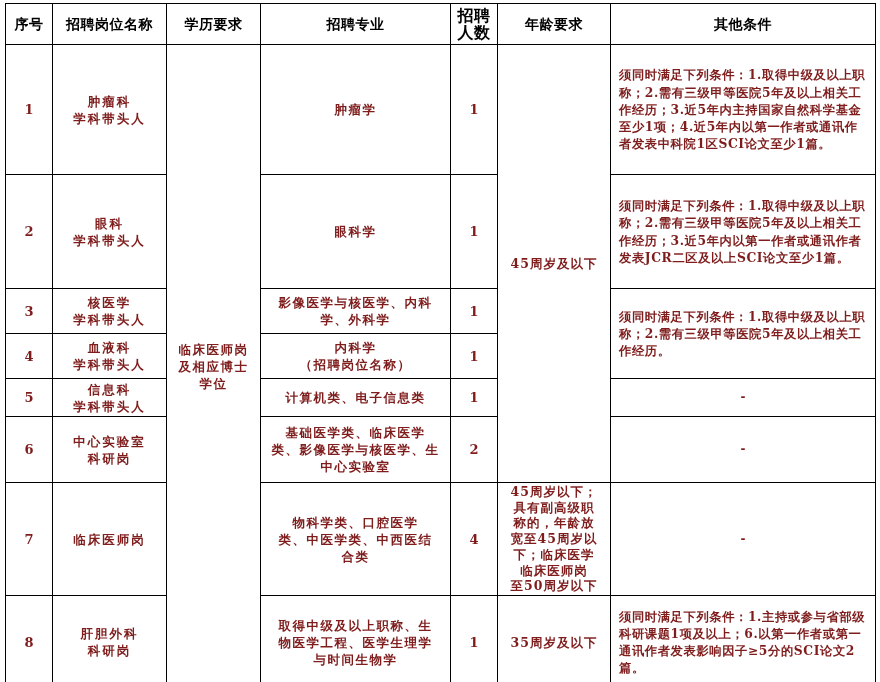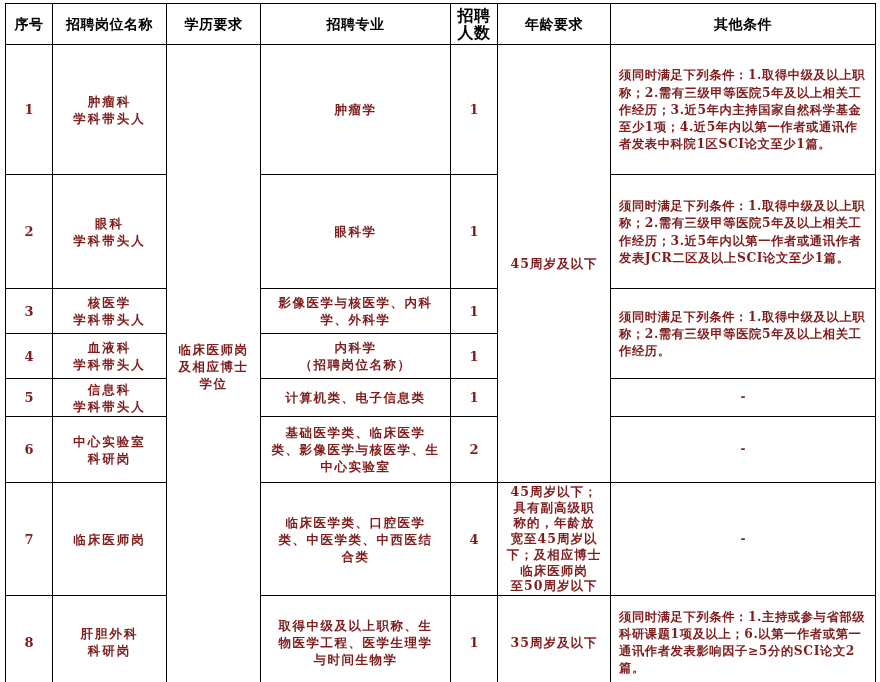--- a/index.html
+++ b/index.html
@@ -132,31 +132,31 @@
     <td class="num">2</td>
     <td class="dash">-</td>
   </tr>
 
   <tr style="height:113px">
     <td class="num">7</td>
     <td class="pos">
       <div>临床医师岗</div>
     </td>
     <td class="maj">
-      <div>临床医学类、口腔医学</div>
+      <div>物科学类、口腔医学</div>
       <div>类、中医学类、中西医结</div>
       <div>合类</div>
     </td>
     <td class="num">4</td>
     <td class="age7">
       <div>45周岁以下；</div>
       <div>具有副高级职</div>
       <div>称的，年龄放</div>
       <div>宽至45周岁以</div>
-      <div>下；及相应博士</div>
+      <div>下；临床医学</div>
       <div>临床医师岗</div>
       <div>至50周岁以下</div>
     </td>
     <td class="dash">-</td>
   </tr>
 
   <tr style="height:93px">
     <td class="num">8</td>
     <td class="pos">
       <div>肝胆外科</div>

